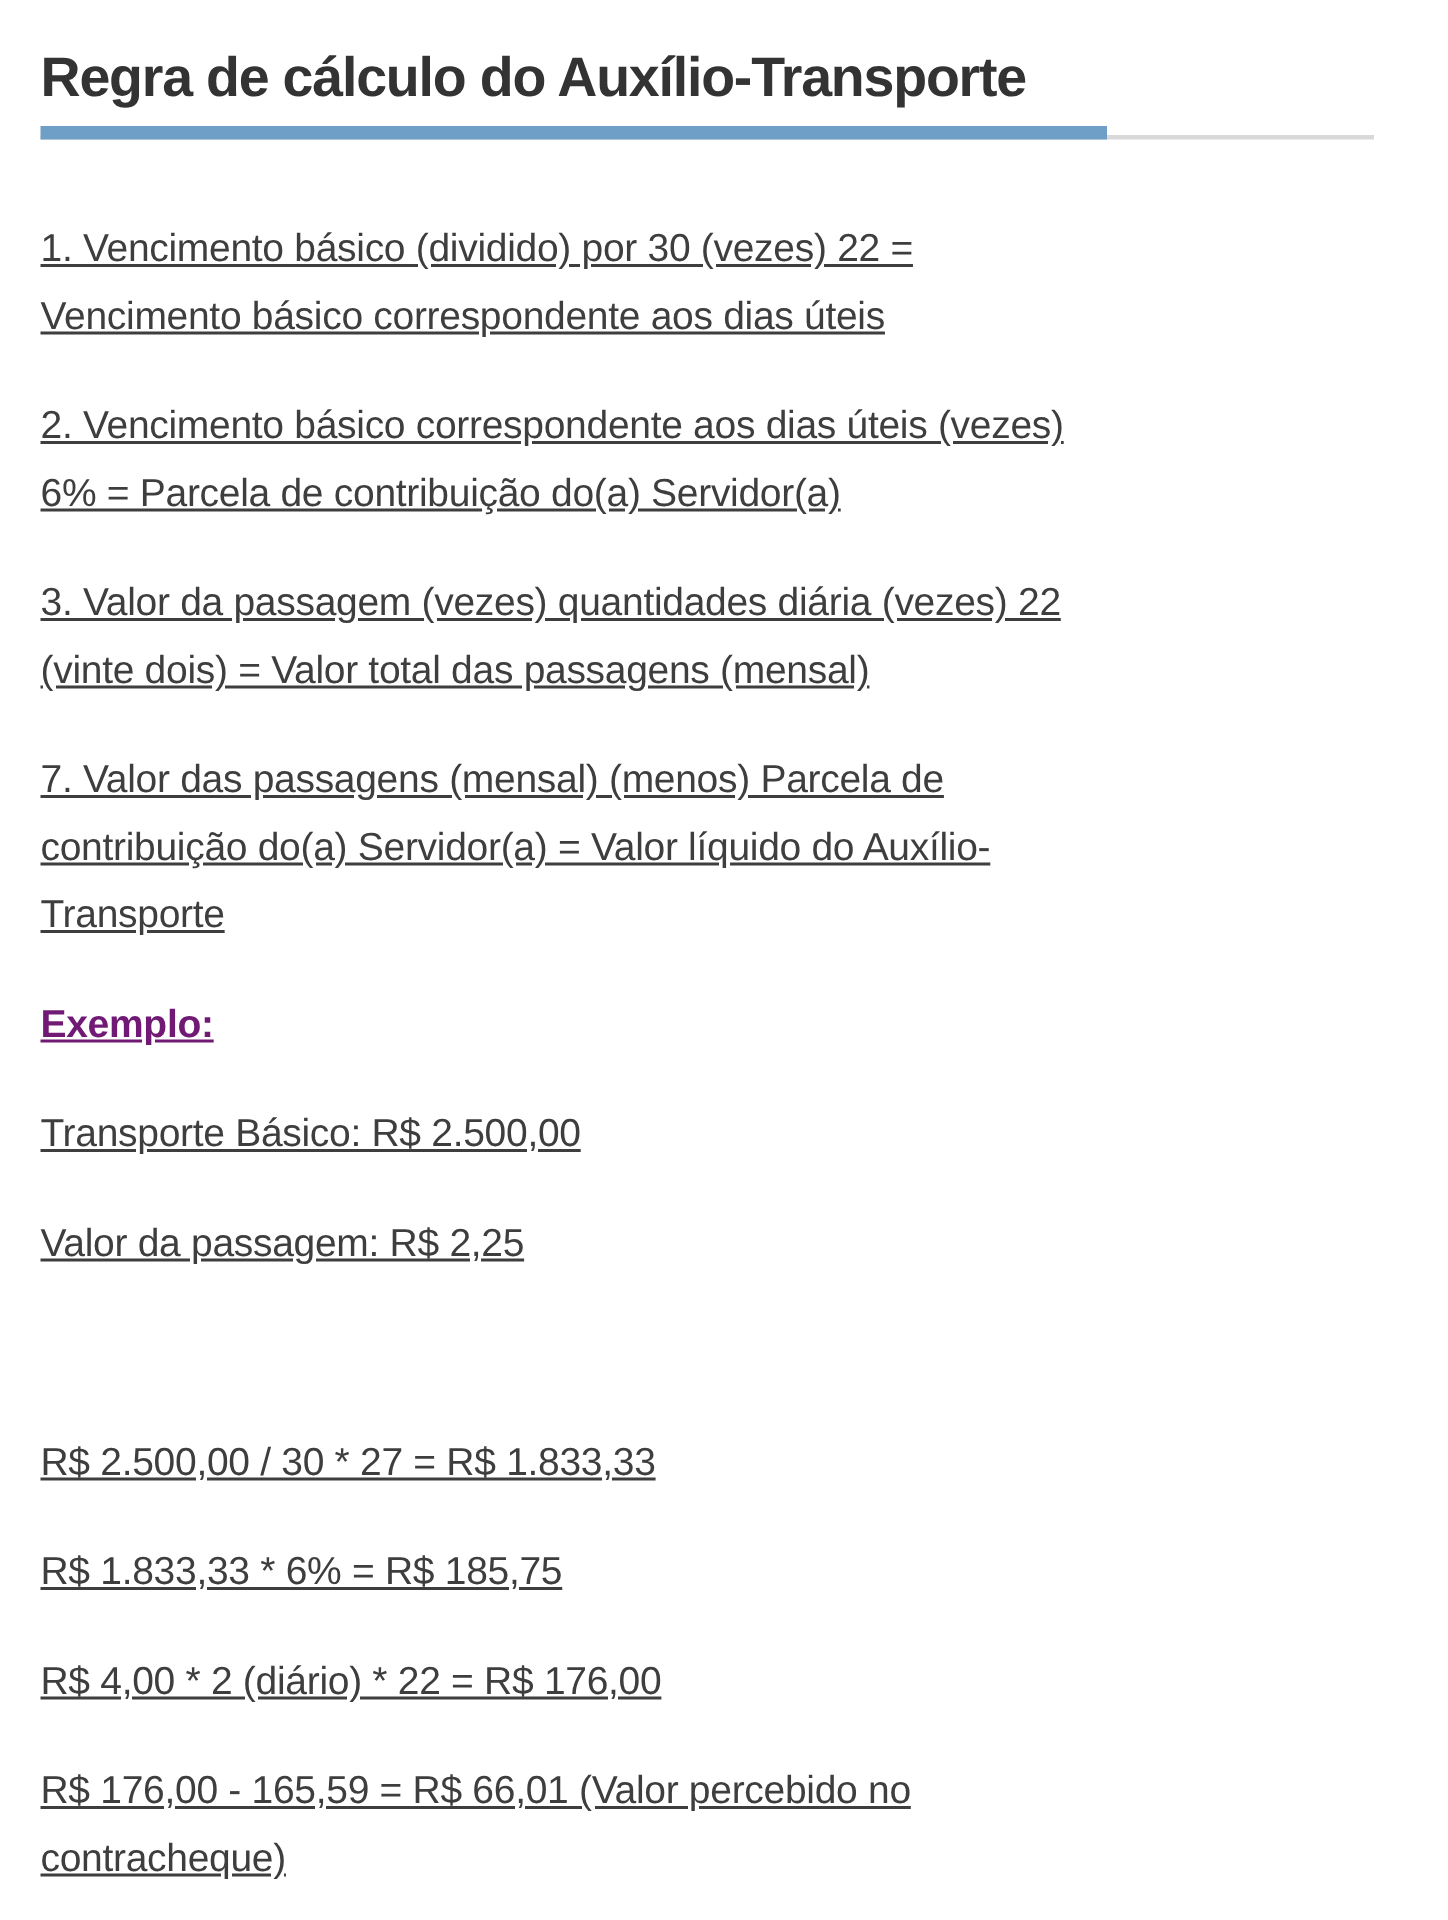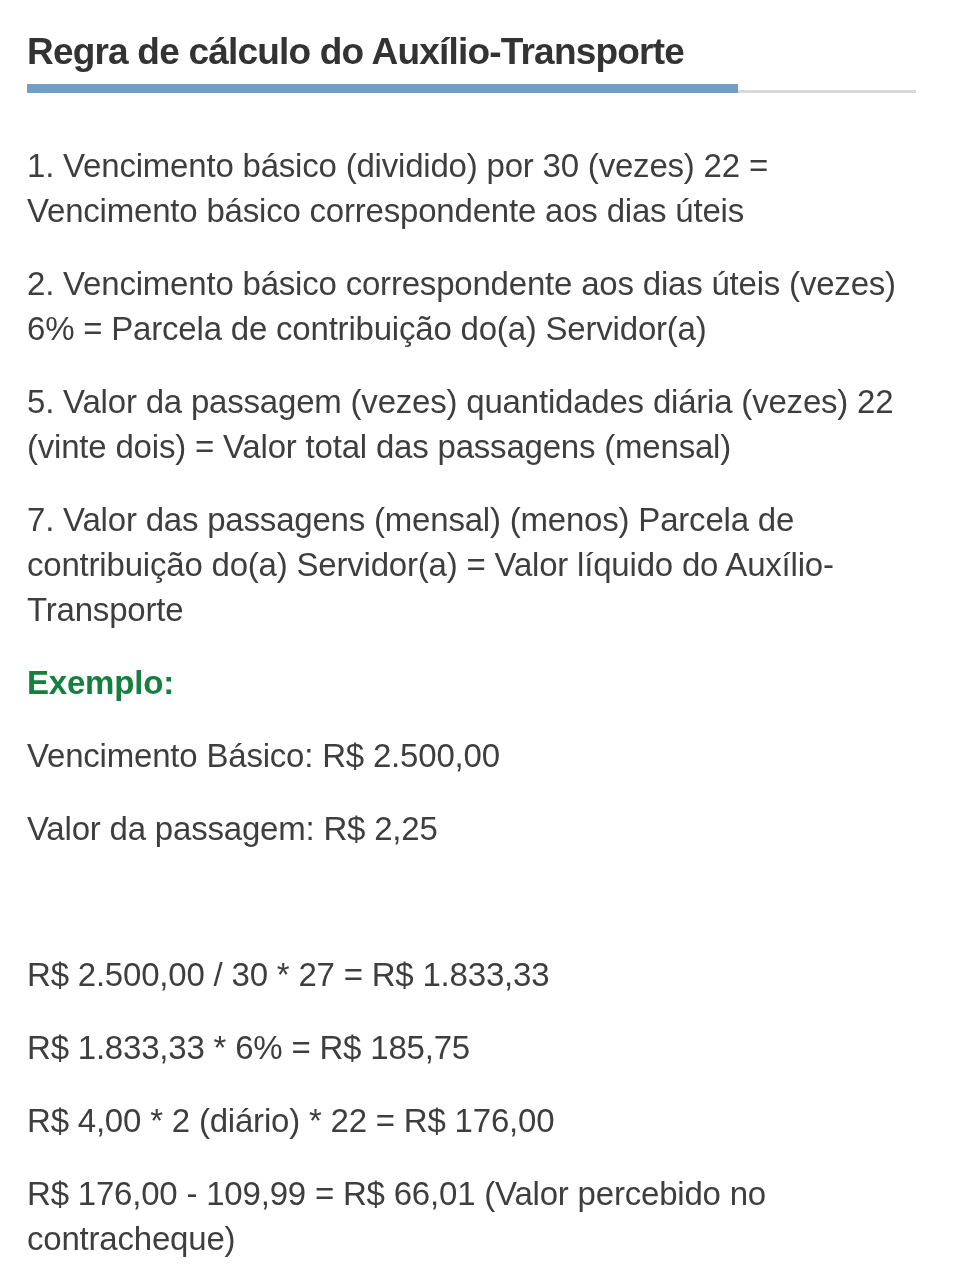--- a/index.html
+++ b/index.html
@@ -43,32 +43,33 @@
   .title-underline .fill {
     position: absolute;
     left: 0;
     top: 0;
     height: 9px;
     width: 80%;
     background: #6f9fc7;
   }
   .para {
     margin: 28px 0 0 0;
-    font-size: 33px;
+    font-size: 26px;
     line-height: 45px;
     letter-spacing: -0.2px;
     white-space: pre-line;
     color: #3e3e3e;
+    text-decoration: underline;
   }
   .para.first-rule {
     margin-top: 50px;
   }
   .para.bold {
     font-weight: 700;
-    color: #15803d;
+    color: #701a75;
   }
   .empty-line {
     margin-top: 28px;
     height: 45px;
   }
 </style>
 </head>
 <body>
 
 <main class="article">
@@ -79,37 +80,37 @@
     <div class="track" style="background: rgb(217, 217, 217);"></div>
     <div class="fill" style="background: rgb(111, 159, 199);"></div>
   </div>
 
   <p class="para first-rule">1. Vencimento básico (dividido) por 30 (vezes) 22 =
 Vencimento básico correspondente aos dias úteis</p>
 
   <p class="para">2. Vencimento básico correspondente aos dias úteis (vezes)
 6% = Parcela de contribuição do(a) Servidor(a)</p>
 
-  <p class="para">5. Valor da passagem (vezes) quantidades diária (vezes) 22
+  <p class="para">3. Valor da passagem (vezes) quantidades diária (vezes) 22
 (vinte dois) = Valor total das passagens (mensal)</p>
 
   <p class="para">7. Valor das passagens (mensal) (menos) Parcela de
 contribuição do(a) Servidor(a) = Valor líquido do Auxílio-
 Transporte</p>
 
   <p class="para bold">Exemplo:</p>
 
-  <p class="para">Vencimento Básico: R$ 2.500,00</p>
+  <p class="para">Transporte Básico: R$ 2.500,00</p>
 
   <p class="para">Valor da passagem: R$ 2,25</p>
 
   <div class="empty-line"></div>
 
   <p class="para">R$ 2.500,00 / 30 * 27 = R$ 1.833,33</p>
 
   <p class="para">R$ 1.833,33 * 6% = R$ 185,75</p>
 
   <p class="para">R$ 4,00 * 2 (diário) * 22 = R$ 176,00</p>
 
-  <p class="para">R$ 176,00 - 109,99 = R$ 66,01 (Valor percebido no
+  <p class="para">R$ 176,00 - 165,59 = R$ 66,01 (Valor percebido no
 contracheque)</p>
 
 </main>
 
 </body></html>

